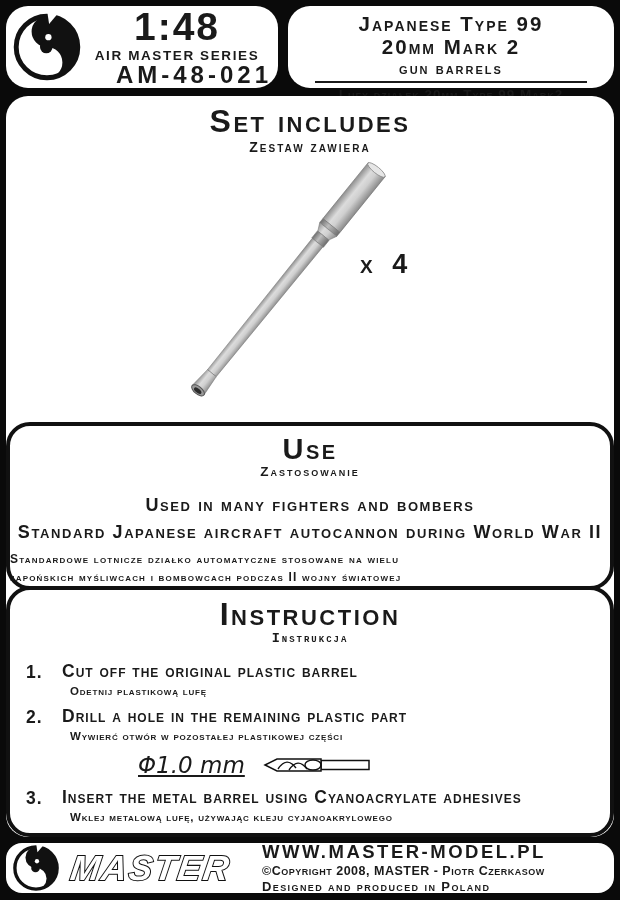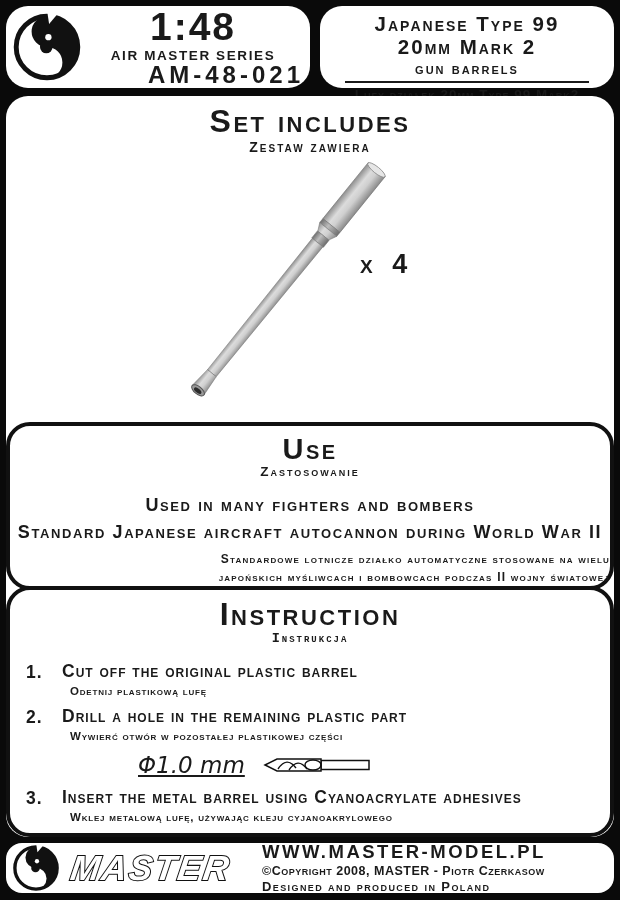--- a/index.html
+++ b/index.html
@@ -11,21 +11,21 @@
     padding:6px 6px 7px 6px;
     font-family:"Liberation Sans", sans-serif;
     color:#1a1a1a;
     display:flex;flex-direction:column;
   }
   .box{background:#ffffff;border-radius:20px;}
 
   
   .header-row{display:flex;gap:10px;height:82px;margin-bottom:8px;}
   .header-left{
-    width:304px;display:flex;align-items:center;
+    width:272px;display:flex;align-items:center;
     padding:4px 6px;box-sizing:border-box;border-radius:22px;
   }
   .header-left-text{flex:1;text-align:center;line-height:1;}
   .scale{font-size:39px;font-weight:800;letter-spacing:2px;}
   .series{font-size:13.5px;font-weight:700;letter-spacing:1.6px;margin-top:3px;}
   .code{font-size:24px;font-weight:600;letter-spacing:4px;margin-top:1px;text-align:right;}
   .header-right{
     flex:1;text-align:center;border-radius:22px;
     padding:7px 8px 4px;box-sizing:border-box;
   }
@@ -40,21 +40,21 @@
   .sec-heading{font-variant:small-caps;font-size:32px;font-weight:700;letter-spacing:2.5px;text-align:center;line-height:1.05;}
   .sec-heading-pl{font-variant:small-caps;font-size:14px;font-weight:700;letter-spacing:2px;text-align:center;line-height:1.15;}
 
   .set-includes{position:relative;height:350px;padding-top:9px;}
   .barrel-art{position:absolute;left:0;top:0;}
   .qty{position:absolute;left:354px;top:153px;font-variant:small-caps;font-size:27px;font-weight:600;letter-spacing:6px;}
 
   .bordered{border:4px solid #111;border-radius:24px;margin-top:-4px;background:#fff;position:relative;}
   .use-sec{height:176px;padding-top:8px;}
   .use-body{font-variant:small-caps;font-size:18px;font-weight:600;letter-spacing:1.6px;text-align:center;line-height:1.5;margin-top:12px;}
-  .use-pl{font-variant:small-caps;font-size:12px;font-weight:600;letter-spacing:1.2px;text-align:right;line-height:1.5;margin-top:4px;}
+  .use-pl{font-variant:small-caps;font-size:12px;font-weight:600;letter-spacing:1.2px;text-align:left;line-height:1.5;margin-top:4px;}
 
   .instruction-sec{flex:1;padding-top:8px;}
   .steps{margin:15px 12px 0 16px;}
   .step{display:flex;align-items:flex-start;}
   .step-num{font-variant:small-caps;font-size:17.5px;font-weight:600;letter-spacing:1px;min-width:28px;margin-right:8px;}
   .step-en{font-variant:small-caps;font-size:17.5px;font-weight:600;letter-spacing:1px;line-height:1.1;}
   .step-pl{font-variant:small-caps;font-size:11.5px;font-weight:600;letter-spacing:0.8px;margin:2px 0 10px 8px;}
   .drill-row{display:flex;align-items:center;gap:18px;margin:3px 0 10px 112px;text-decoration:underline;}
   .drill-label{font-family:"DejaVu Sans", sans-serif;font-style:italic;font-size:23px;font-weight:500;}
 

